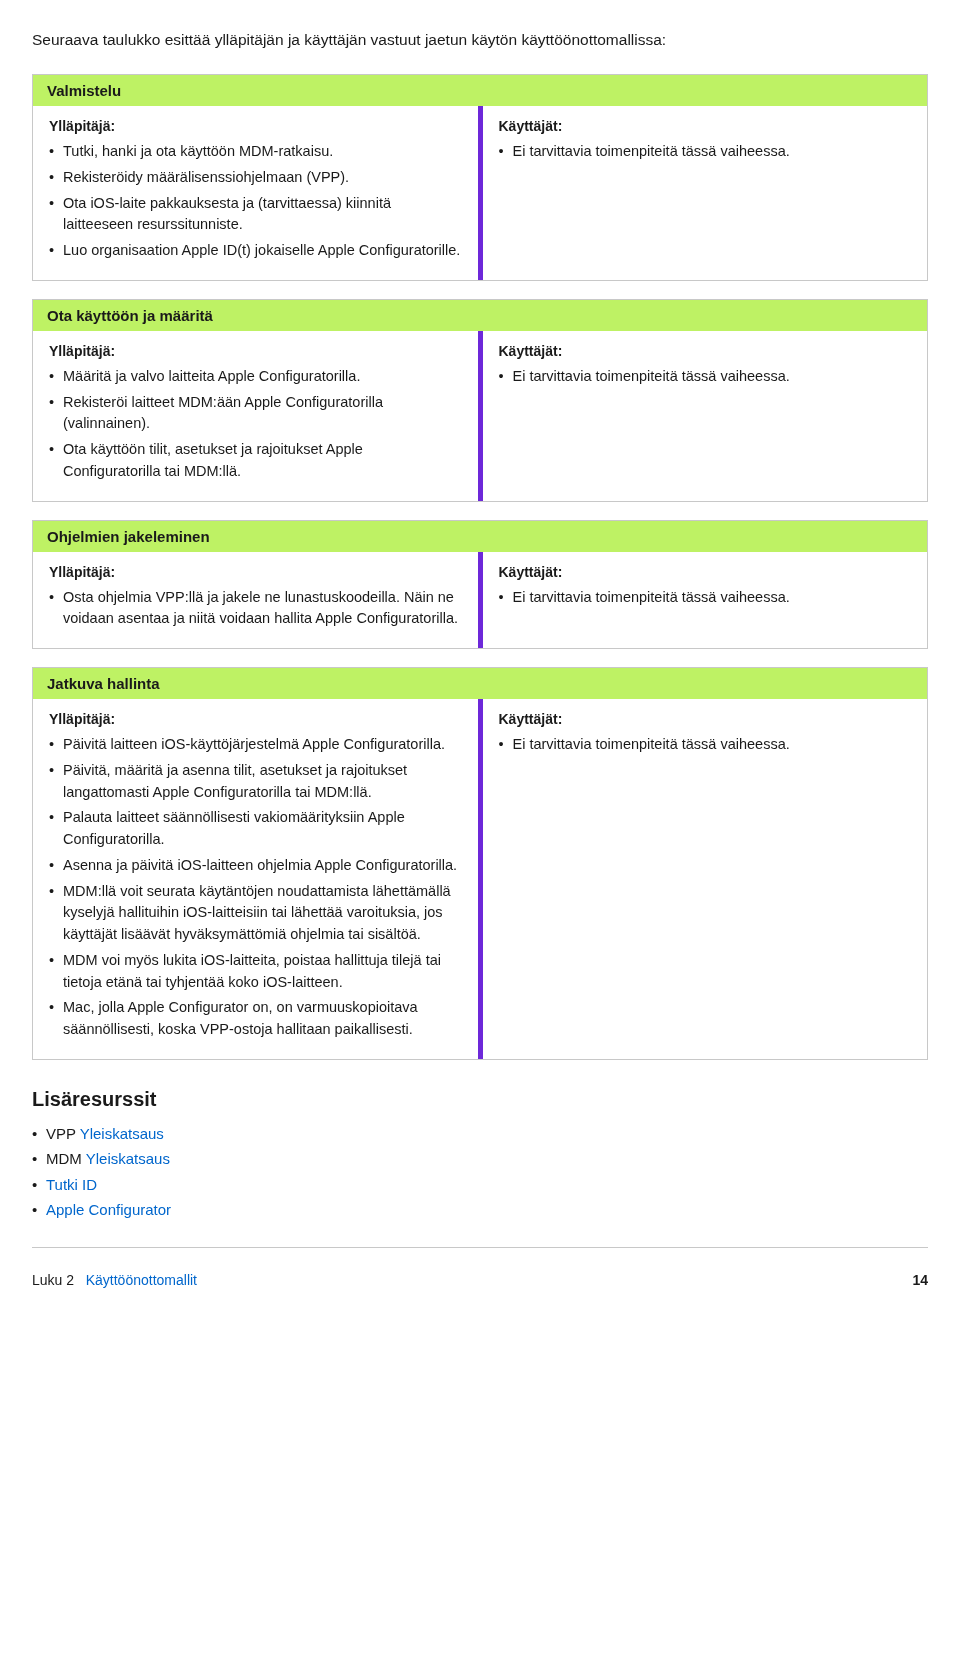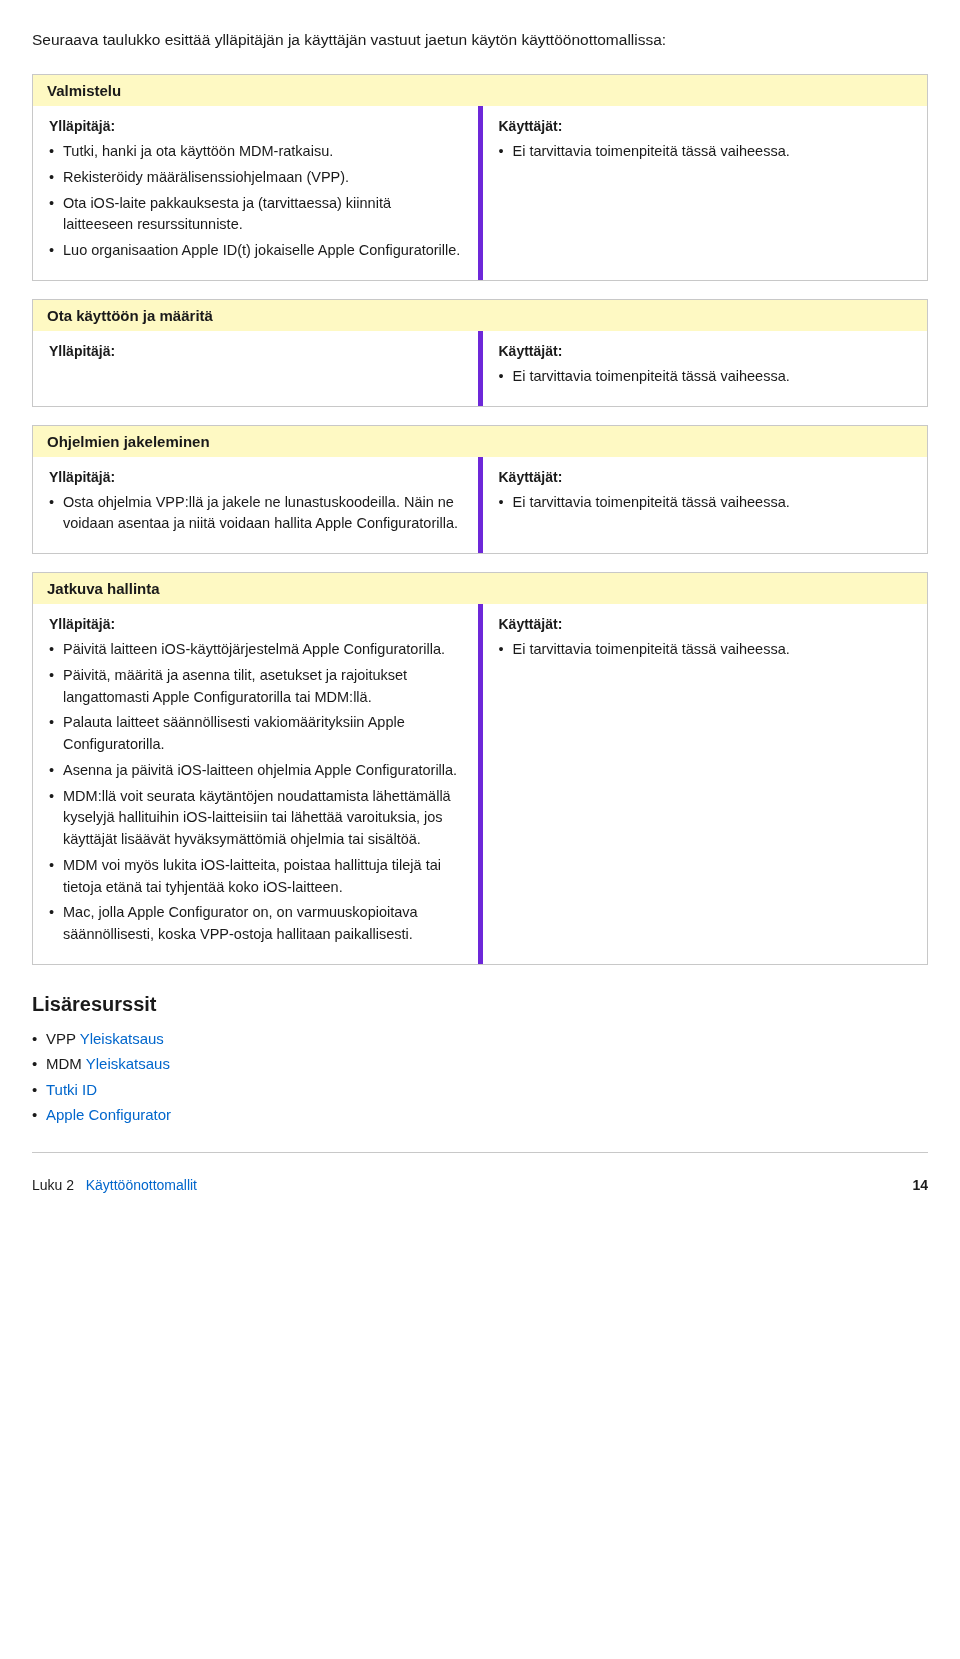--- a/index.html
+++ b/index.html
@@ -15,21 +15,21 @@
       font-size: 15.5px;
       line-height: 1.55;
       margin-bottom: 22px;
       color: #1a1a1a;
     }
     .section {
       border: 1px solid #c8c8c8;
       margin-bottom: 18px;
     }
     .section-header {
-      background: #fef9c3;
+      background: #bef264;
       padding: 7px 14px;
       font-size: 15px;
       font-weight: bold;
       color: #1a1a1a;
     }
     .section-body {
       display: flex;
       flex-direction: row;
     }
     .col {
@@ -136,20 +136,25 @@
             <li>Ei tarvittavia toimenpiteitä tässä vaiheessa.</li>
           </ul>
         </div>
       </div>
     </div>
     <div class="section">
       <div class="section-header">Ota käyttöön ja määritä</div>
       <div class="section-body">
         <div class="col">
           <div class="col-label">Ylläpitäjä:</div>
+          <ul>
+            <li>Määritä ja valvo laitteita Apple Configuratorilla.</li>
+            <li>Rekisteröi laitteet MDM:ään Apple Configuratorilla (valinnainen).</li>
+            <li>Ota käyttöön tilit, asetukset ja rajoitukset Apple Configuratorilla tai MDM:llä.</li>
+          </ul>
         </div>
         <div class="col">
           <div class="col-label">Käyttäjät:</div>
           <ul>
             <li>Ei tarvittavia toimenpiteitä tässä vaiheessa.</li>
           </ul>
         </div>
       </div>
     </div>
     <div class="section">

